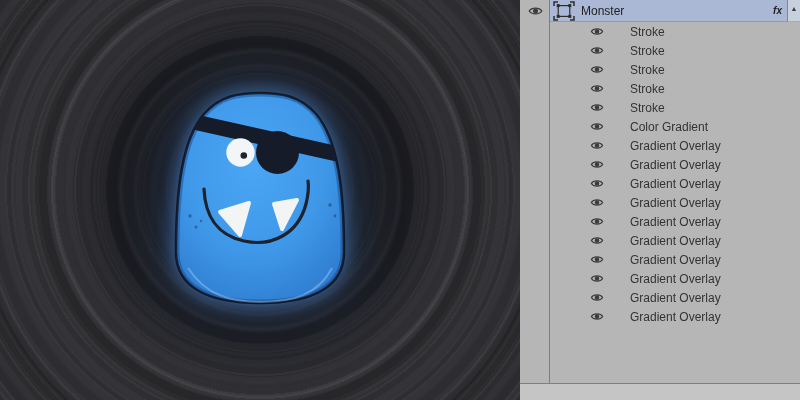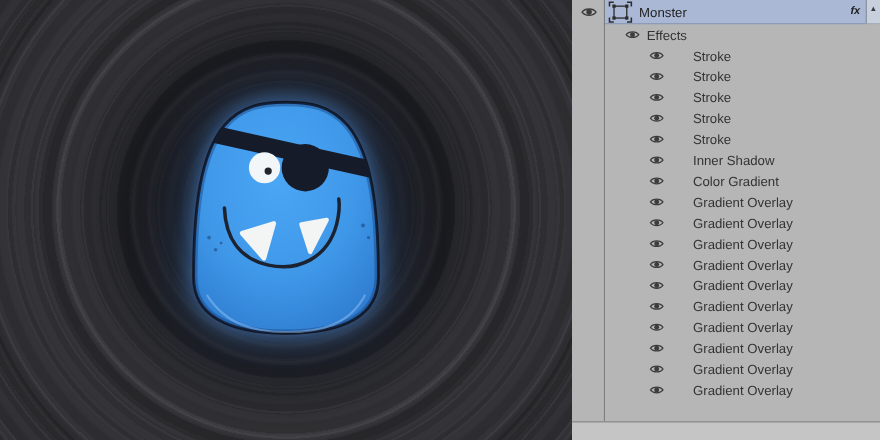--- a/index.html
+++ b/index.html
@@ -127,89 +127,71 @@
         </span>
         <span class="layer-name">Monster</span>
         <span class="fx-badge">fx</span>
       </div>
       <div class="layer-strip">
         <span class="collapse-tri">▲</span>
       </div>
     </div>
 
     <div class="fx-list" id="fx-list">
-      <div class="fx-row group">
-        <span class="eye">
-          <svg width="14" height="9" viewBox="0 0 15 10">
-            <path d="M1.2 5 C3.6 1.2 11.4 1.2 13.8 5 C11.4 8.8 3.6 8.8 1.2 5 Z" fill="none" stroke="#3c3c3c" stroke-width="1.3"></path>
-            <circle cx="7.5" cy="5" r="2.5" fill="#3c3c3c"></circle>
-          </svg>
-        </span>
-        <span class="lbl">Effects</span>
-      </div>
-
-      <div class="fx-row item">
-        <span class="eye">
-          <svg width="14" height="9" viewBox="0 0 15 10">
-            <path d="M1.2 5 C3.6 1.2 11.4 1.2 13.8 5 C11.4 8.8 3.6 8.8 1.2 5 Z" fill="none" stroke="#3c3c3c" stroke-width="1.3"></path>
-            <circle cx="7.5" cy="5" r="2.5" fill="#3c3c3c"></circle>
-          </svg>
-        </span>
-        <span class="lbl">Stroke</span>
-      </div>
-
-      <div class="fx-row item">
-        <span class="eye">
-          <svg width="14" height="9" viewBox="0 0 15 10">
-            <path d="M1.2 5 C3.6 1.2 11.4 1.2 13.8 5 C11.4 8.8 3.6 8.8 1.2 5 Z" fill="none" stroke="#3c3c3c" stroke-width="1.3"></path>
-            <circle cx="7.5" cy="5" r="2.5" fill="#3c3c3c"></circle>
-          </svg>
-        </span>
-        <span class="lbl">Stroke</span>
-      </div>
-
-      <div class="fx-row item">
-        <span class="eye">
-          <svg width="14" height="9" viewBox="0 0 15 10">
-            <path d="M1.2 5 C3.6 1.2 11.4 1.2 13.8 5 C11.4 8.8 3.6 8.8 1.2 5 Z" fill="none" stroke="#3c3c3c" stroke-width="1.3"></path>
-            <circle cx="7.5" cy="5" r="2.5" fill="#3c3c3c"></circle>
-          </svg>
-        </span>
-        <span class="lbl">Stroke</span>
-      </div>
-
-      <div class="fx-row item">
-        <span class="eye">
-          <svg width="14" height="9" viewBox="0 0 15 10">
-            <path d="M1.2 5 C3.6 1.2 11.4 1.2 13.8 5 C11.4 8.8 3.6 8.8 1.2 5 Z" fill="none" stroke="#3c3c3c" stroke-width="1.3"></path>
-            <circle cx="7.5" cy="5" r="2.5" fill="#3c3c3c"></circle>
-          </svg>
-        </span>
-        <span class="lbl">Stroke</span>
-      </div>
-
-      <div class="fx-row item">
-        <span class="eye">
-          <svg width="14" height="9" viewBox="0 0 15 10">
-            <path d="M1.2 5 C3.6 1.2 11.4 1.2 13.8 5 C11.4 8.8 3.6 8.8 1.2 5 Z" fill="none" stroke="#3c3c3c" stroke-width="1.3"></path>
-            <circle cx="7.5" cy="5" r="2.5" fill="#3c3c3c"></circle>
-          </svg>
-        </span>
-        <span class="lbl">Stroke</span>
-      </div>
-
-      <div class="fx-row item">
-        <span class="eye">
-          <svg width="14" height="9" viewBox="0 0 15 10">
-            <path d="M1.2 5 C3.6 1.2 11.4 1.2 13.8 5 C11.4 8.8 3.6 8.8 1.2 5 Z" fill="none" stroke="#3c3c3c" stroke-width="1.3"></path>
-            <circle cx="7.5" cy="5" r="2.5" fill="#3c3c3c"></circle>
-          </svg>
-        </span>
-        <span class="lbl">Inner Shadow</span>
-      </div>
+
+      <div class="fx-row item">
+        <span class="eye">
+          <svg width="14" height="9" viewBox="0 0 15 10">
+            <path d="M1.2 5 C3.6 1.2 11.4 1.2 13.8 5 C11.4 8.8 3.6 8.8 1.2 5 Z" fill="none" stroke="#3c3c3c" stroke-width="1.3"></path>
+            <circle cx="7.5" cy="5" r="2.5" fill="#3c3c3c"></circle>
+          </svg>
+        </span>
+        <span class="lbl">Stroke</span>
+      </div>
+
+      <div class="fx-row item">
+        <span class="eye">
+          <svg width="14" height="9" viewBox="0 0 15 10">
+            <path d="M1.2 5 C3.6 1.2 11.4 1.2 13.8 5 C11.4 8.8 3.6 8.8 1.2 5 Z" fill="none" stroke="#3c3c3c" stroke-width="1.3"></path>
+            <circle cx="7.5" cy="5" r="2.5" fill="#3c3c3c"></circle>
+          </svg>
+        </span>
+        <span class="lbl">Stroke</span>
+      </div>
+
+      <div class="fx-row item">
+        <span class="eye">
+          <svg width="14" height="9" viewBox="0 0 15 10">
+            <path d="M1.2 5 C3.6 1.2 11.4 1.2 13.8 5 C11.4 8.8 3.6 8.8 1.2 5 Z" fill="none" stroke="#3c3c3c" stroke-width="1.3"></path>
+            <circle cx="7.5" cy="5" r="2.5" fill="#3c3c3c"></circle>
+          </svg>
+        </span>
+        <span class="lbl">Stroke</span>
+      </div>
+
+      <div class="fx-row item">
+        <span class="eye">
+          <svg width="14" height="9" viewBox="0 0 15 10">
+            <path d="M1.2 5 C3.6 1.2 11.4 1.2 13.8 5 C11.4 8.8 3.6 8.8 1.2 5 Z" fill="none" stroke="#3c3c3c" stroke-width="1.3"></path>
+            <circle cx="7.5" cy="5" r="2.5" fill="#3c3c3c"></circle>
+          </svg>
+        </span>
+        <span class="lbl">Stroke</span>
+      </div>
+
+      <div class="fx-row item">
+        <span class="eye">
+          <svg width="14" height="9" viewBox="0 0 15 10">
+            <path d="M1.2 5 C3.6 1.2 11.4 1.2 13.8 5 C11.4 8.8 3.6 8.8 1.2 5 Z" fill="none" stroke="#3c3c3c" stroke-width="1.3"></path>
+            <circle cx="7.5" cy="5" r="2.5" fill="#3c3c3c"></circle>
+          </svg>
+        </span>
+        <span class="lbl">Stroke</span>
+      </div>
+
 
 
       <div class="fx-row item">
         <span class="eye">
           <svg width="14" height="9" viewBox="0 0 15 10">
             <path d="M1.2 5 C3.6 1.2 11.4 1.2 13.8 5 C11.4 8.8 3.6 8.8 1.2 5 Z" fill="none" stroke="#3c3c3c" stroke-width="1.3"></path>
             <circle cx="7.5" cy="5" r="2.5" fill="#3c3c3c"></circle>
           </svg>
         </span>
         <span class="lbl">Color Gradient</span>

